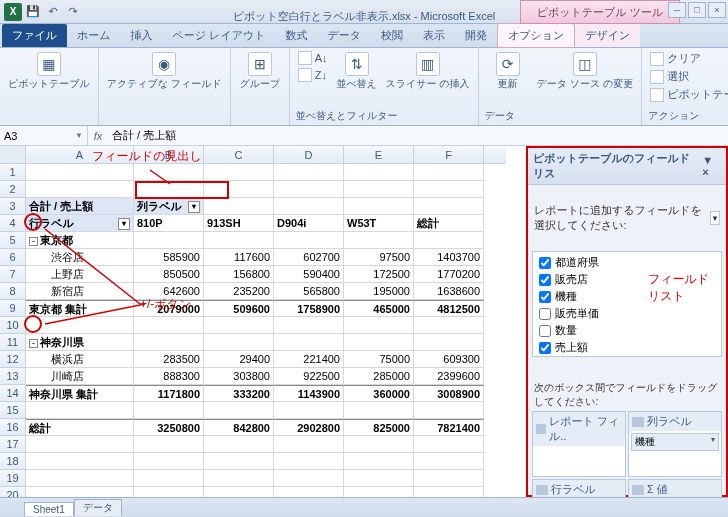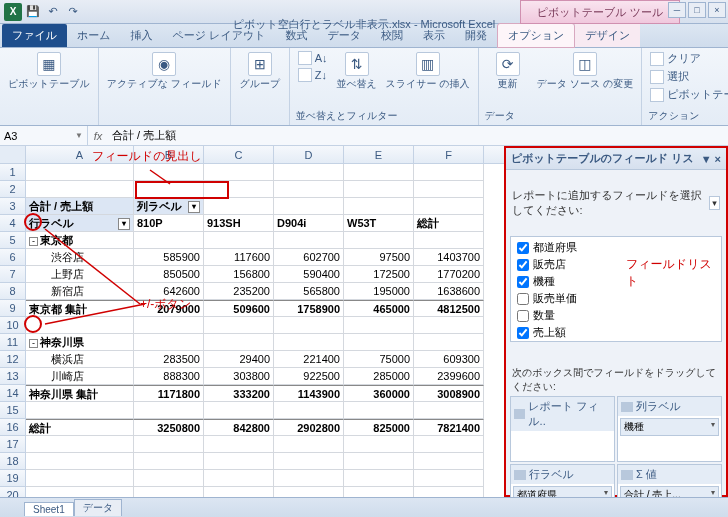--- a/index.html
+++ b/index.html
@@ -1,20 +1,20 @@
 <!DOCTYPE html>
 <html><head>
 <meta charset="utf-8">
 <style>
 *{box-sizing:border-box;margin:0;padding:0;font-family:"Meiryo UI","MS PGothic",sans-serif;font-size:11px}
 body{background:#fff;width:728px;height:517px;overflow:hidden;position:relative}
 .qat{height:24px;background:linear-gradient(#e8edf5,#d6e0ee);border-bottom:1px solid #9fb4d0;display:flex;align-items:center;padding:0 4px;gap:2px}
 .qat .xl{width:18px;height:18px;background:#217346;color:#fff;display:flex;align-items:center;justify-content:center;font-weight:bold;font-size:10px;border-radius:2px}
 .qat .qbtn{width:18px;height:18px;display:flex;align-items:center;justify-content:center;color:#3b5a82}
-.titlebar{position:absolute;top:0;left:0;right:0;height:32px;display:flex;align-items:flex-end;justify-content:center;pointer-events:none}
+.titlebar{position:absolute;top:0;left:0;right:0;height:32px;display:flex;align-items:center;justify-content:center;pointer-events:none}
 .titlebar span{font-size:11px;color:#3b5a82}
 .ctx-title{position:absolute;top:0;left:520px;width:160px;height:24px;background:linear-gradient(#f9e4ef,#f0c8dd);border:1px solid #d090b0;display:flex;align-items:center;justify-content:center;color:#7a3a5a;font-size:11px}
 .wctrl{position:absolute;right:2px;top:2px;display:flex;gap:2px}
 .wctrl div{width:18px;height:16px;border:1px solid #9fb4d0;background:#e8edf5;display:flex;align-items:center;justify-content:center;font-size:9px;color:#3b5a82}
 .tabs{height:24px;background:linear-gradient(#dce6f2,#cfdcec);display:flex;align-items:flex-end;padding-left:2px;border-bottom:1px solid #9fb4d0}
 .tab{padding:4px 10px;color:#3b5a82;cursor:pointer}
 .tab.file{background:#1e4e8c;color:#fff;border-radius:2px 2px 0 0}
 .tab.active{background:#f2f6fb;border:1px solid #9fb4d0;border-bottom:1px solid #f2f6fb;margin-bottom:-1px;border-radius:3px 3px 0 0}
 .tab.ctx{background:#f8eaf2}
 .tab.ctx.active{background:#fdf5f9;border-color:#d8a8c0}
@@ -44,21 +44,21 @@
 .cA{width:108px}.cB{width:70px}.cC{width:70px}.cD{width:70px}.cE{width:70px}.cF{width:70px}
 .ph{background:#dce6f4}
 .phcell{background:#dce6f4;display:flex;align-items:center;justify-content:space-between;font-weight:bold}
 .phcell .dd{width:12px;height:12px;border:1px solid #888;background:#fff;font-size:8px;text-align:center;line-height:10px}
 .num{text-align:right}
 .bold{font-weight:bold}
 .bt{border-top:1px solid #888}
 .exp{display:inline-block;width:9px;height:9px;border:1px solid #888;text-align:center;line-height:7px;font-size:9px;margin-right:2px;background:#fff}
 .red-annot{position:absolute;color:#d00000;font-size:12px;pointer-events:none}
 .red-box{position:absolute;border:2px solid #d00000;pointer-events:none}
-.pane{position:absolute;top:146px;right:0;width:224px;bottom:20px;background:#eef2f8;border-left:1px solid #9fb4d0;border:2px solid #d00000;display:flex;flex-direction:column}
+.pane{position:absolute;top:146px;right:0;width:202px;bottom:20px;background:#eef2f8;border-left:1px solid #9fb4d0;border:2px solid #d00000;display:flex;flex-direction:column}
 .pane-title{background:linear-gradient(#e4ecf6,#d6e0ee);padding:3px 5px;display:flex;justify-content:space-between;align-items:center;font-weight:bold;color:#3b5a82;border-bottom:1px solid #b8c8dc}
 .pane-sub{padding:18px 6px;font-size:10px;color:#333;display:flex;justify-content:flex-start;align-items:center}
 .fldlist{flex:0 0 auto;padding:2px 6px;background:#fff;margin:0 4px;border:1px solid #b8c8dc;height:106px;overflow:auto}
 .flditem{display:flex;align-items:center;gap:4px;padding:1px 0}
 .flditem input{width:12px;height:12px}
 .dragtxt{padding:6px 6px 2px;font-size:10px;color:#333;clear:both}
 .areas{display:grid;grid-template-columns:1fr 1fr;grid-template-rows:66px 66px;gap:2px;padding:0 4px;flex:1}
 .area{border:1px solid #b8c8dc;background:#fff;display:flex;flex-direction:column}
 .area-h{background:#e4ecf6;padding:2px 3px;font-size:10px;color:#3b5a82;display:flex;align-items:center;gap:3px}
 .area-h .ai{width:12px;height:10px;background:#b8c8dc}

